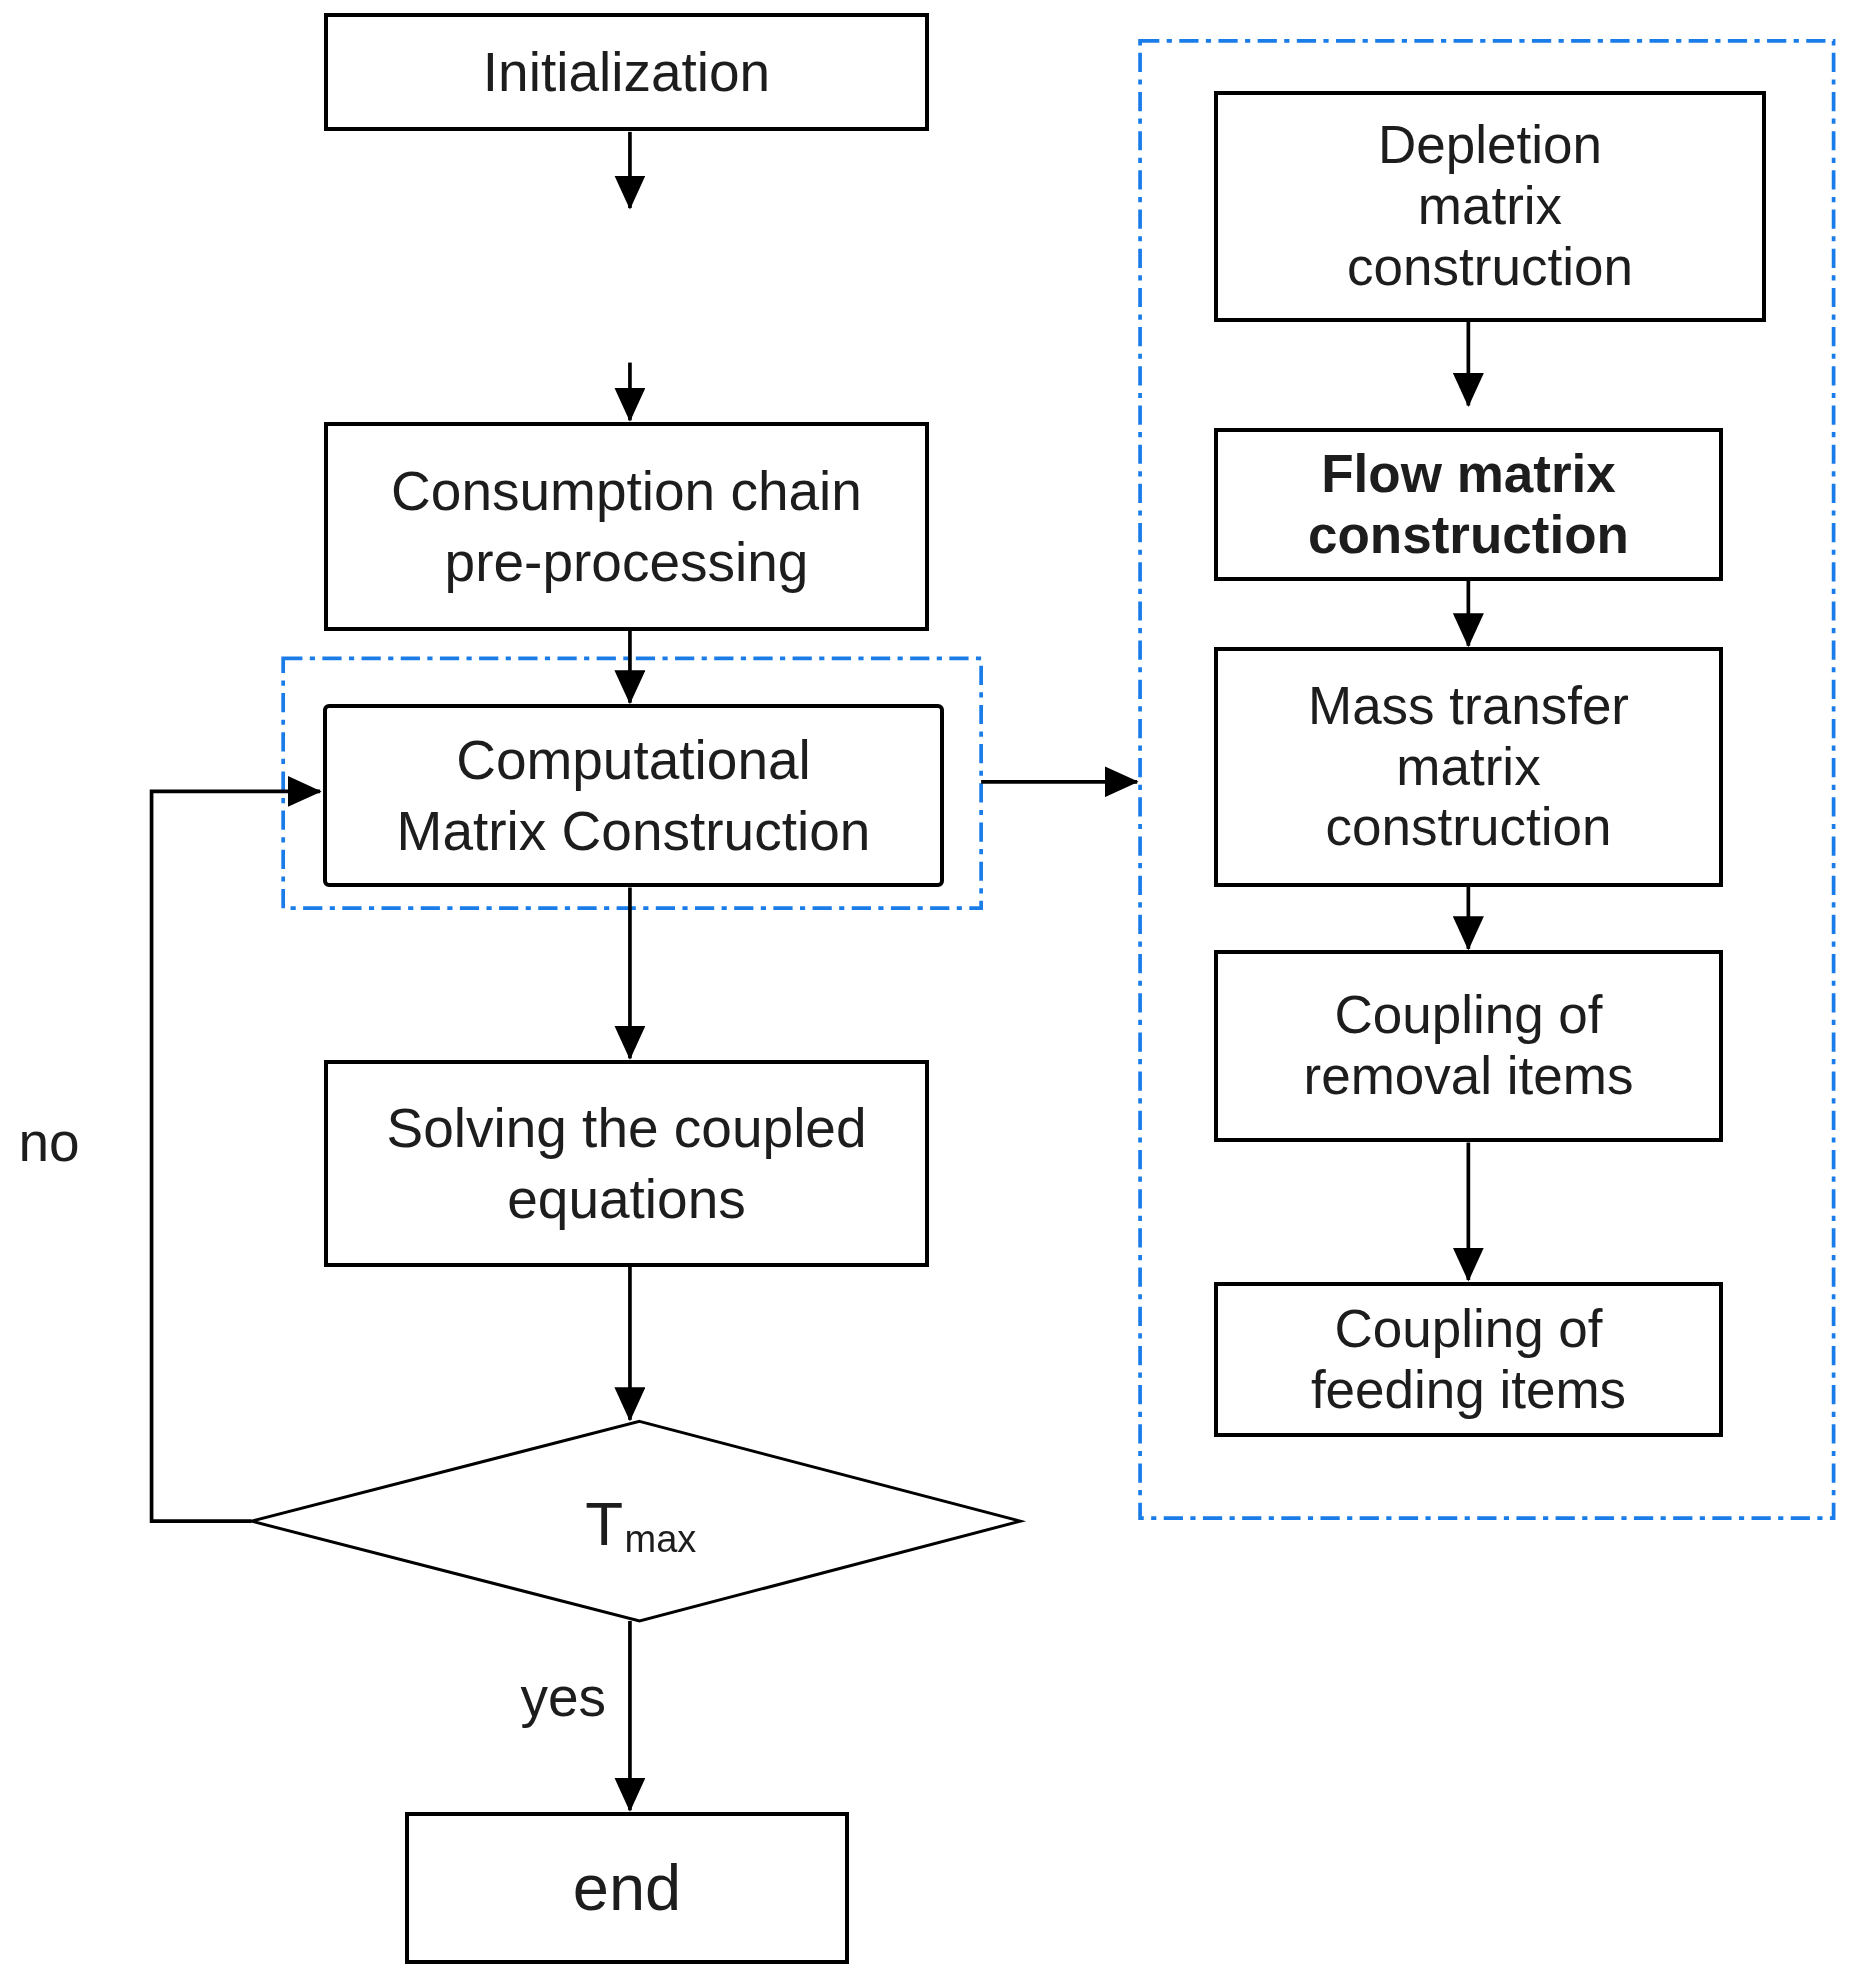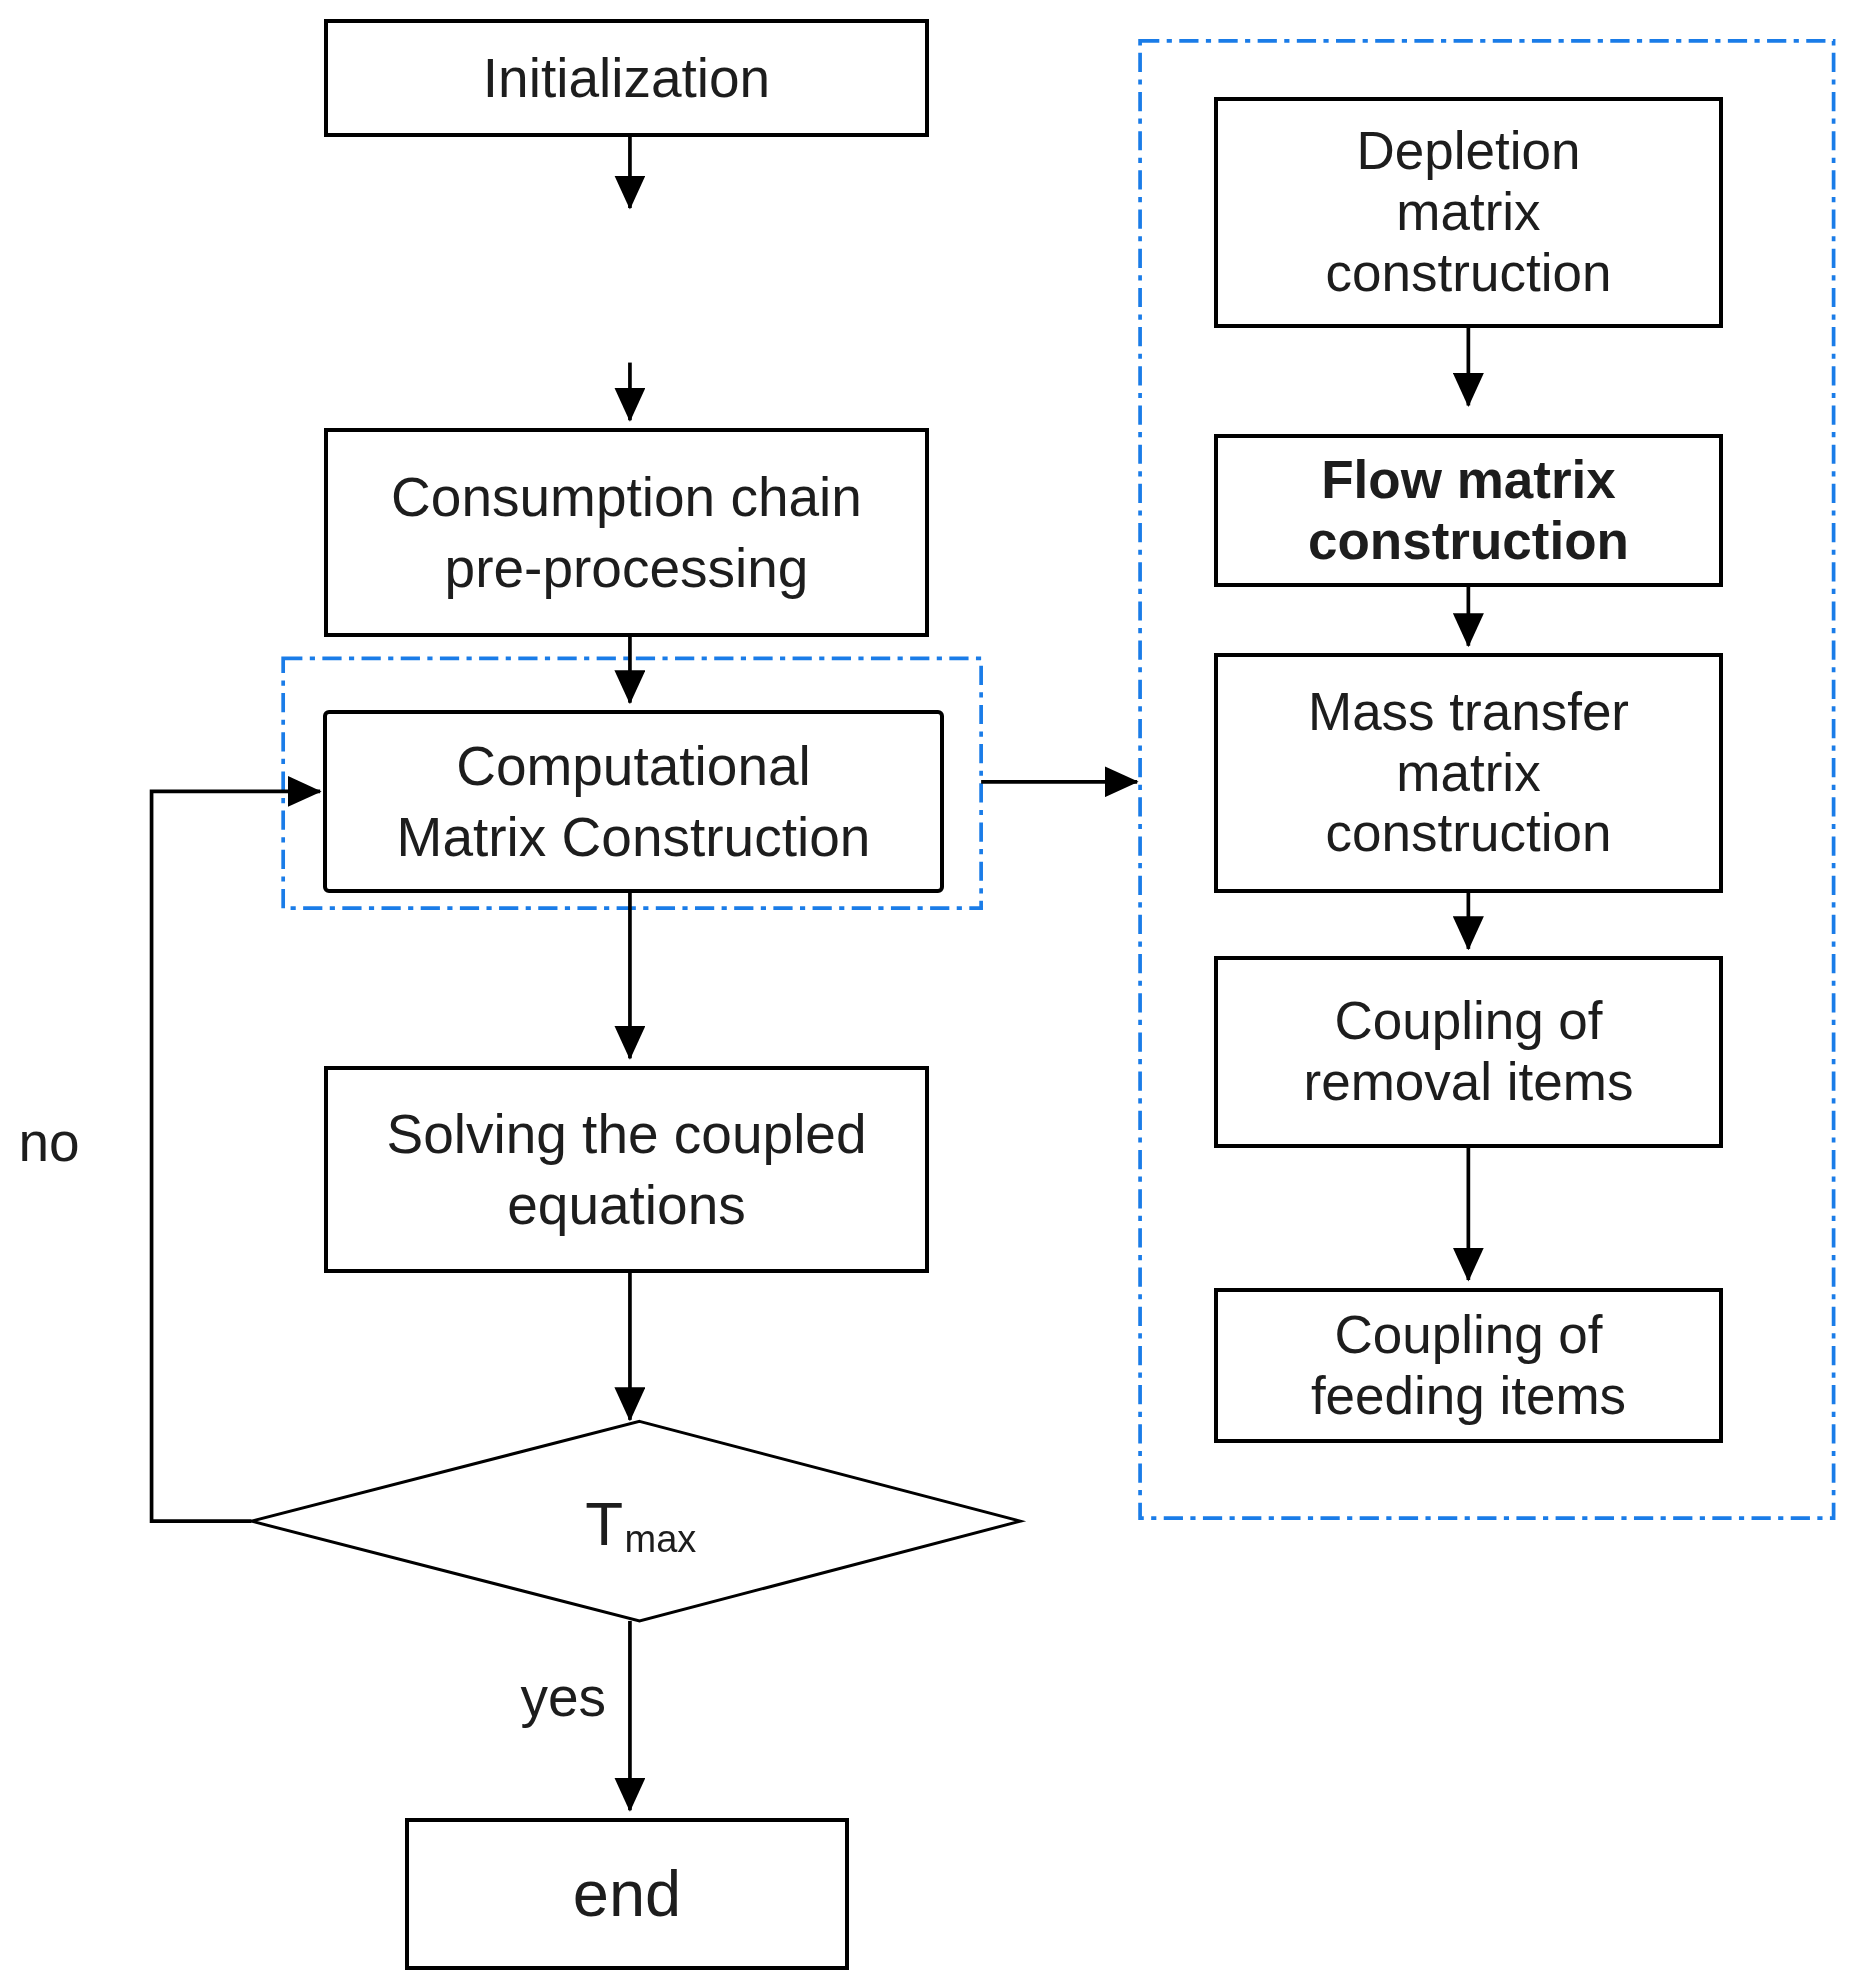--- a/index.html
+++ b/index.html
@@ -22,30 +22,29 @@
     background: #ffffff;
     border: 4.4px solid #000000;
     display: flex;
     align-items: center;
     justify-content: center;
     text-align: center;
     white-space: pre-line;
     font-size: 55px;
     line-height: 1.28;
     z-index: 2;
-    margin-top: 6px;
   }
   .node.tight { font-size: 53px; line-height: 1.15; }
   .node-init   { left: 324px;  top: 13.3px;   width: 605px; height: 118px; }
   .node-read   { left: 324px;  top: 209px;  width: 605px; height: 153px; }
   .node-chain  { left: 324px;  top: 422px;  width: 605px; height: 209px; }
   .node-comp   { left: 323px;  top: 704px;  width: 621px; height: 183px; border-radius: 6px; }
   .node-solve  { left: 324px;  top: 1060px; width: 605px; height: 207px; }
   .node-end    { left: 405px;  top: 1812px; width: 444px; height: 152px; font-size: 65px; }
-  .node-deplete{ left: 1214px; top: 91px;  width: 509px; height: 231px; }
+  .node-deplete{ left: 1214px; top: 91px;  width: 552px; height: 231px; }
   .node-flow   { left: 1214px; top: 428px;  width: 509px; height: 153px; font-weight: bold; }
   .node-mass   { left: 1214px; top: 647px;  width: 509px; height: 240px; }
   .node-remove { left: 1214px; top: 950px; width: 509px; height: 192px; }
   .node-feed   { left: 1214px; top: 1282px; width: 509px; height: 155px; }
   .edge-label {
     position: absolute;
     font-size: 55px;
     line-height: 1;
     color: #1d1d1d;
     z-index: 2;

